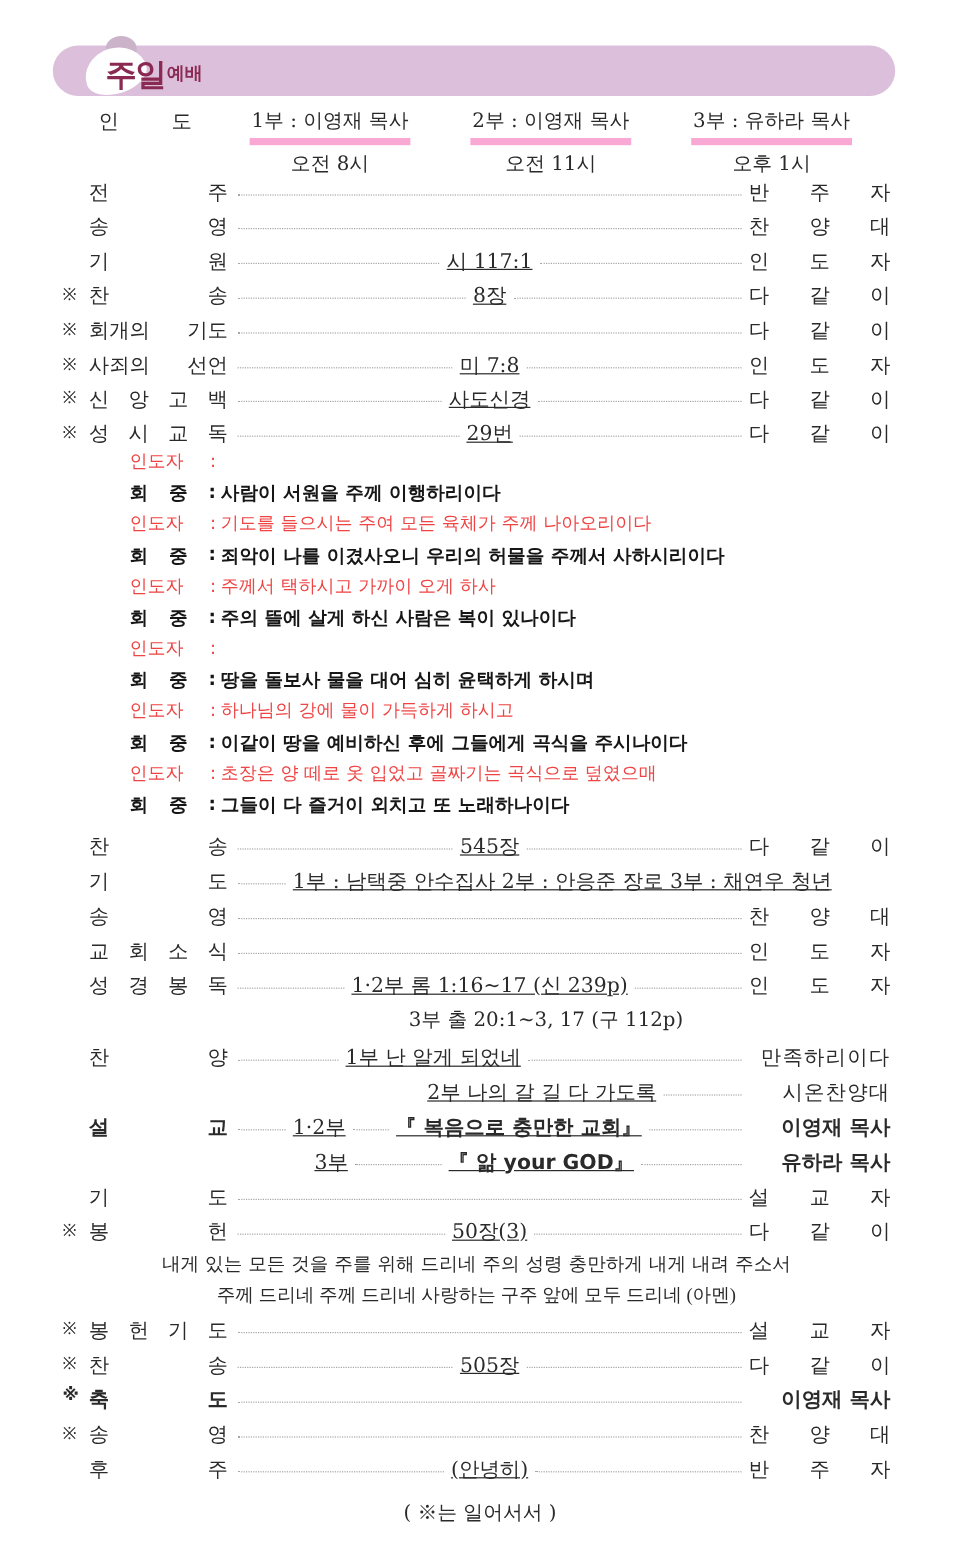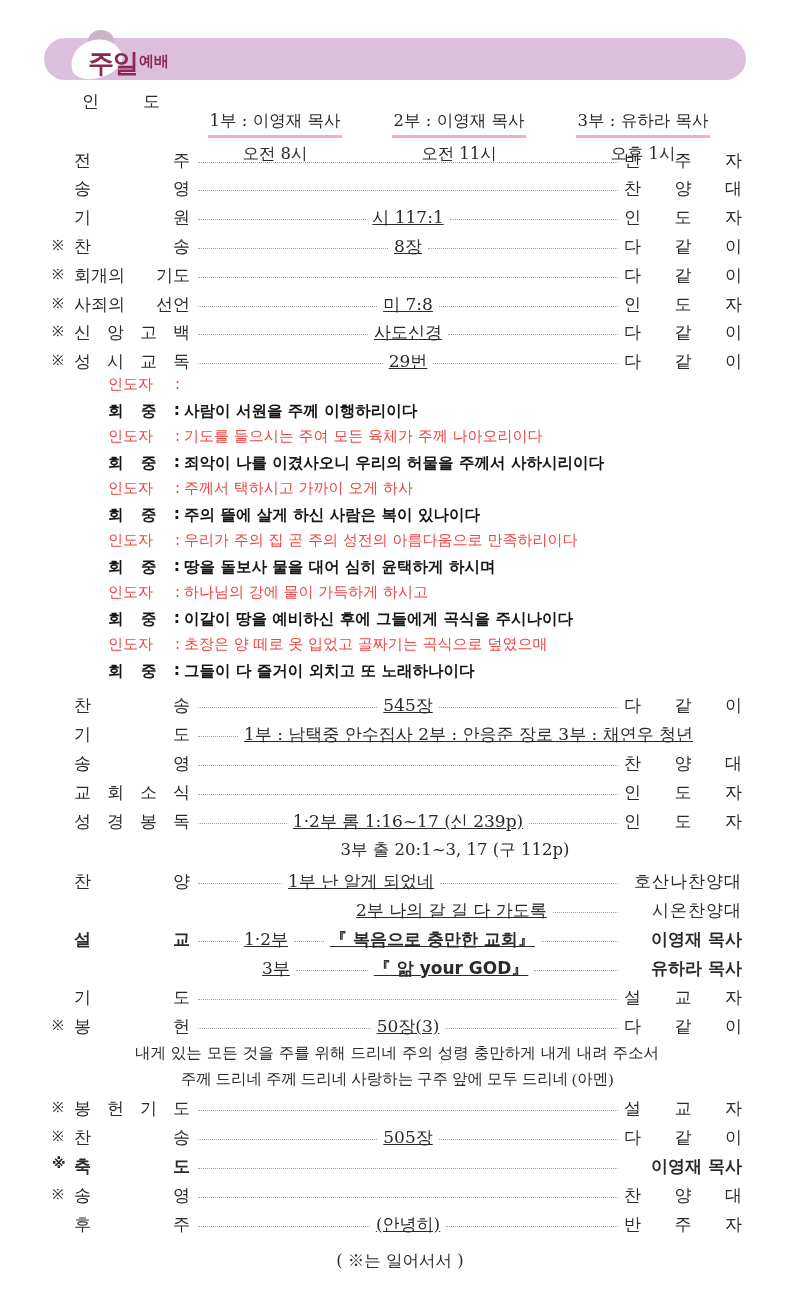--- a/index.html
+++ b/index.html
@@ -30,23 +30,22 @@
   .banner-title .small { font-size: 15px; line-height: 22px; margin-bottom: 6px; margin-left: 1px; }
 
   .leaders { position: absolute; left: 70px; top: 90px; width: 670px; }
   .leaders-row { display: flex; align-items: flex-start; height: 52px; }
   .leaders-label {
     width: 124px; display: flex; justify-content: space-between;
     font-size: 17px; padding-left: 12px; padding-right: 34px; box-sizing: border-box;
   }
   .leader-col { text-align: center; font-size: 16.5px; }
   .leader-col .name {
-    border-bottom: 3px solid #f9a8d4; padding: 0 2px 3px 2px; display: inline-block;
+    border-bottom: 6px solid #f9a8d4; padding: 0 2px 3px 2px; display: inline-block;
     white-space: nowrap;
-    margin-top: 20px;
   }
   .leader-col .time { margin-top: 5px; }
   .lc1 { width: 162px; margin-left: 0px; }
   .lc2 { width: 162px; margin-left: 22px; }
   .lc3 { width: 162px; margin-left: 22px; }
   .row {
     position: absolute; left: 0; width: 690px; height: 26px;
     display: flex; align-items: center; font-size: 17px;
   }
   .row .lbl {
@@ -303,21 +302,20 @@
         <span>중</span>
         <span>:</span>
       </span>
       <span>주의 뜰에 살게 하신 사람은 복이 있나이다</span>
     </div>
     <div class="rline leader" style="top: 531px; left: 108px;">
       <span class="who">
         <span>인도자</span>
         <span>:</span>
       </span>
-      <span>우리가 주의 집 곧 주의 성전의 아름다움으로 만족하리이다</span>
     </div>
     <div class="rline cong" style="top: 557px; left: 108px;">
       <span class="who">
         <span>회</span>
         <span>중</span>
         <span>:</span>
       </span>
       <span>땅을 돌보사 물을 대어 심히 윤택하게 하시며</span>
     </div>
     <div class="rline leader" style="top: 583px; left: 108px;">
@@ -446,21 +444,21 @@
         <span class="chars">
           <span>찬</span>
           <span>양</span>
         </span>
       </div>
       <div class="mid">
         <span class="dots" style="flex: 0 0 84px;"></span>
         <span class="center">1부 난 알게 되었네</span>
         <span class="dots"></span>
       </div>
-      <div class="resp tight" style="letter-spacing: 1px;">호산나찬양대</div>
+      <div class="resp tight" style="letter-spacing: 1px;">만족하리이다</div>
     </div>
     <div class="row" style="top: 897px; left: 52px; justify-content: space-between;">
       <div class="lbl"></div>
       <div class="mid">
         <span style="flex: 0 0 152px;"></span>
         <span class="center">2부 나의 갈 길 다 가도록</span>
         <span class="dots"></span>
       </div>
       <div class="resp tight" style="letter-spacing: 1px;">시온찬양대</div>
     </div>

